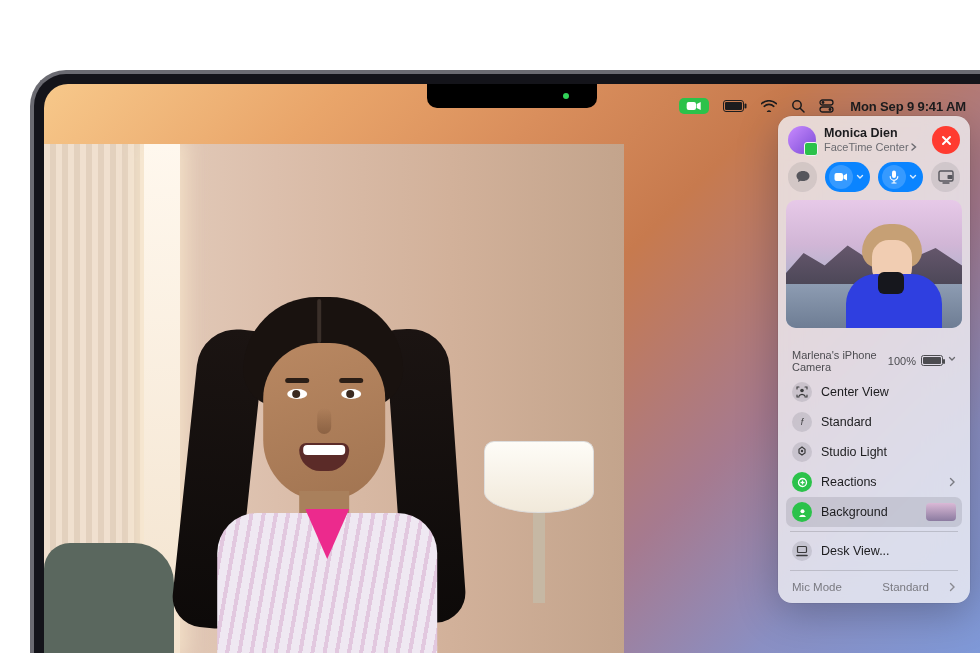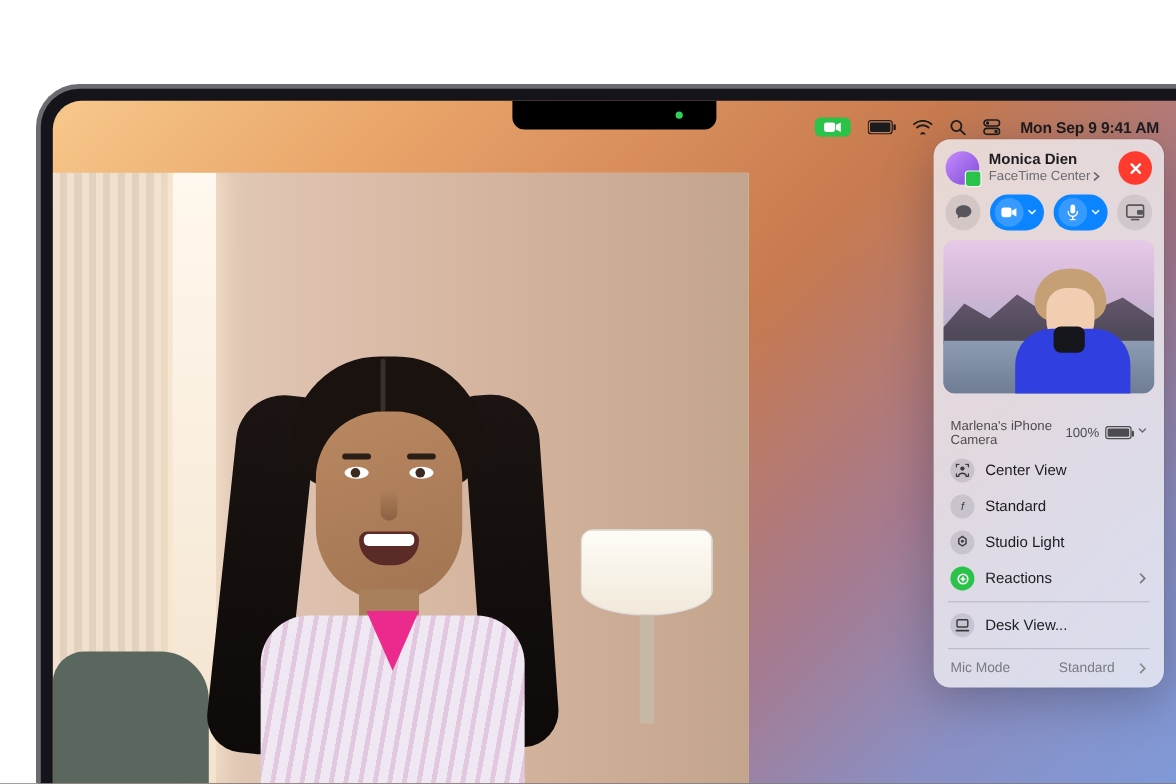--- a/index.html
+++ b/index.html
@@ -269,20 +269,30 @@
               <line x1="3.5" y1="5.5" x2="7.5" y2="5.5" stroke="#fff" stroke-width="1.3"></line>
               <line x1="5.5" y1="3.5" x2="5.5" y2="7.5" stroke="#fff" stroke-width="1.3"></line>
             </svg>
         </span>
         <span>Reactions</span>
         <svg class="chev-r" width="7" height="10" viewBox="0 0 7 10">
             <path d="M1.5 1.5 L5 5 L1.5 8.5" fill="none" stroke="#3a3a3c" stroke-width="1.4" stroke-linecap="round"></path>
           </svg>
       </div>
 
+      <div class="opt selected">
+        <span class="opt-ico ico-green">
+          <svg width="11" height="11" viewBox="0 0 11 11">
+              <circle cx="5.5" cy="4.2" r="2" fill="#fff"></circle>
+              <path d="M2 10 a3.8 3.8 0 0 1 7 0 Z" fill="#fff"></path>
+            </svg>
+        </span>
+        <span>Background</span>
+        <span class="thumb"></span>
+      </div>
 
       <div class="divider"></div>
 
       <div class="opt">
         <span class="opt-ico ico-grey">
           <svg width="12" height="12" viewBox="0 0 12 12">
               <rect x="1.5" y="1.5" width="9" height="6" rx="1" fill="none" stroke="#3a3a3c" stroke-width="1.2"></rect>
               <path d="M1 10.5 H11" stroke="#3a3a3c" stroke-width="1.6" stroke-linecap="round"></path>
             </svg>
         </span>

